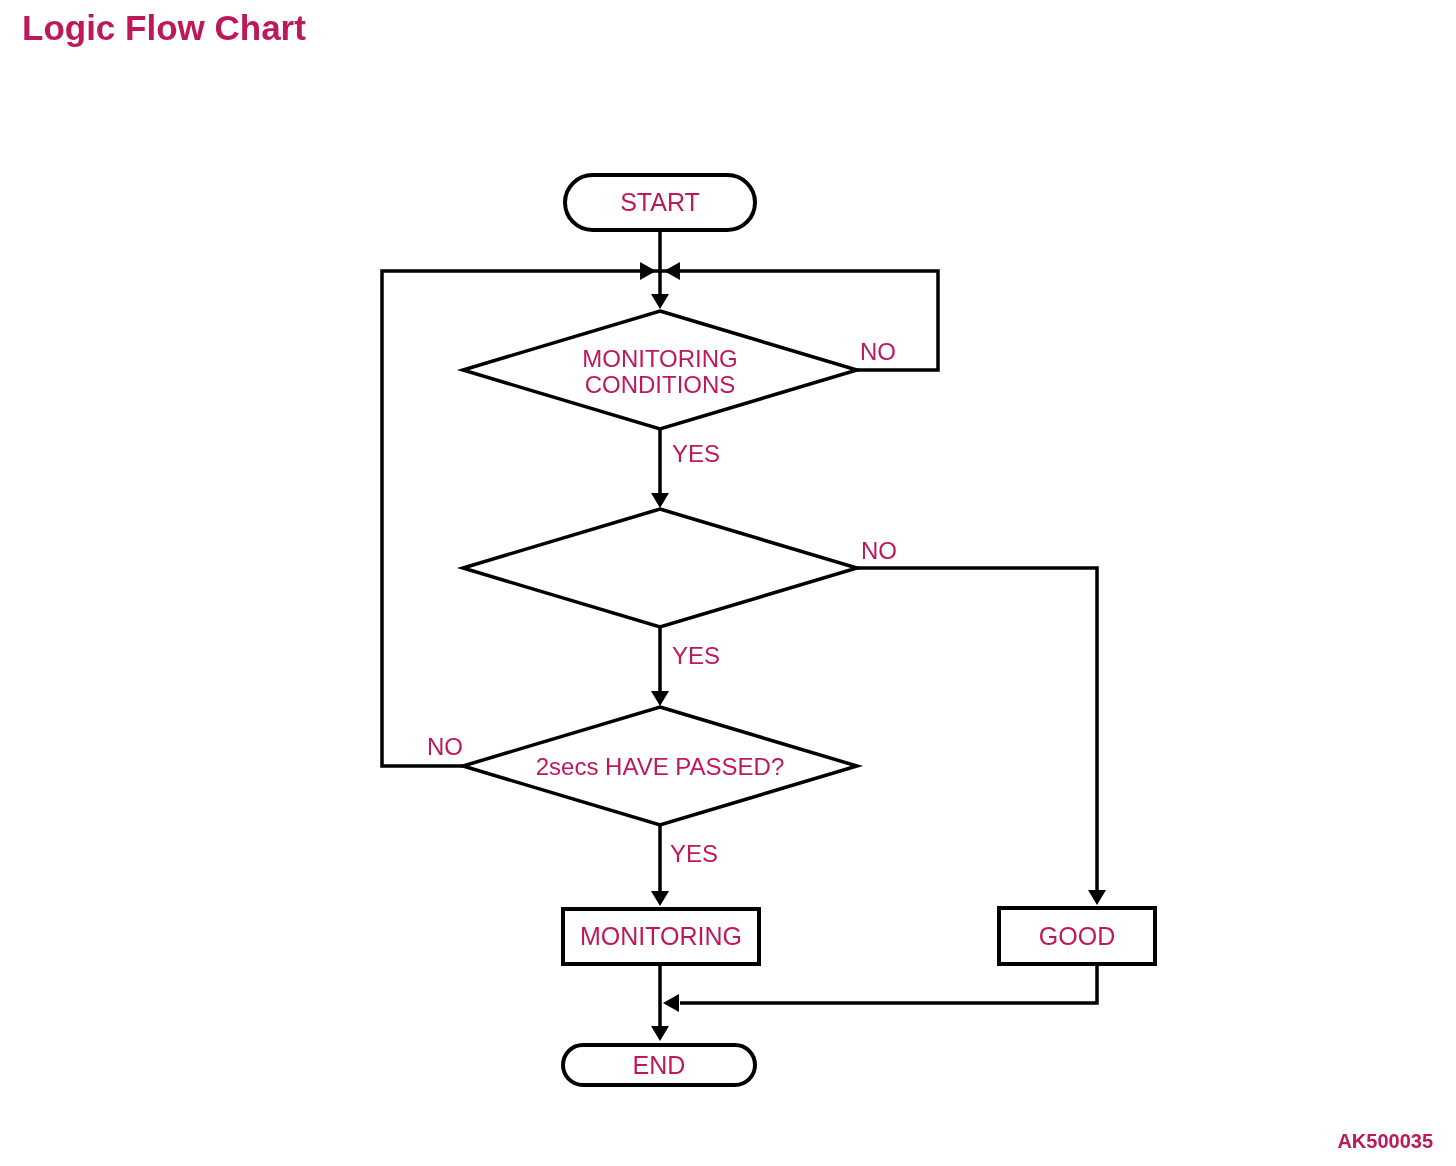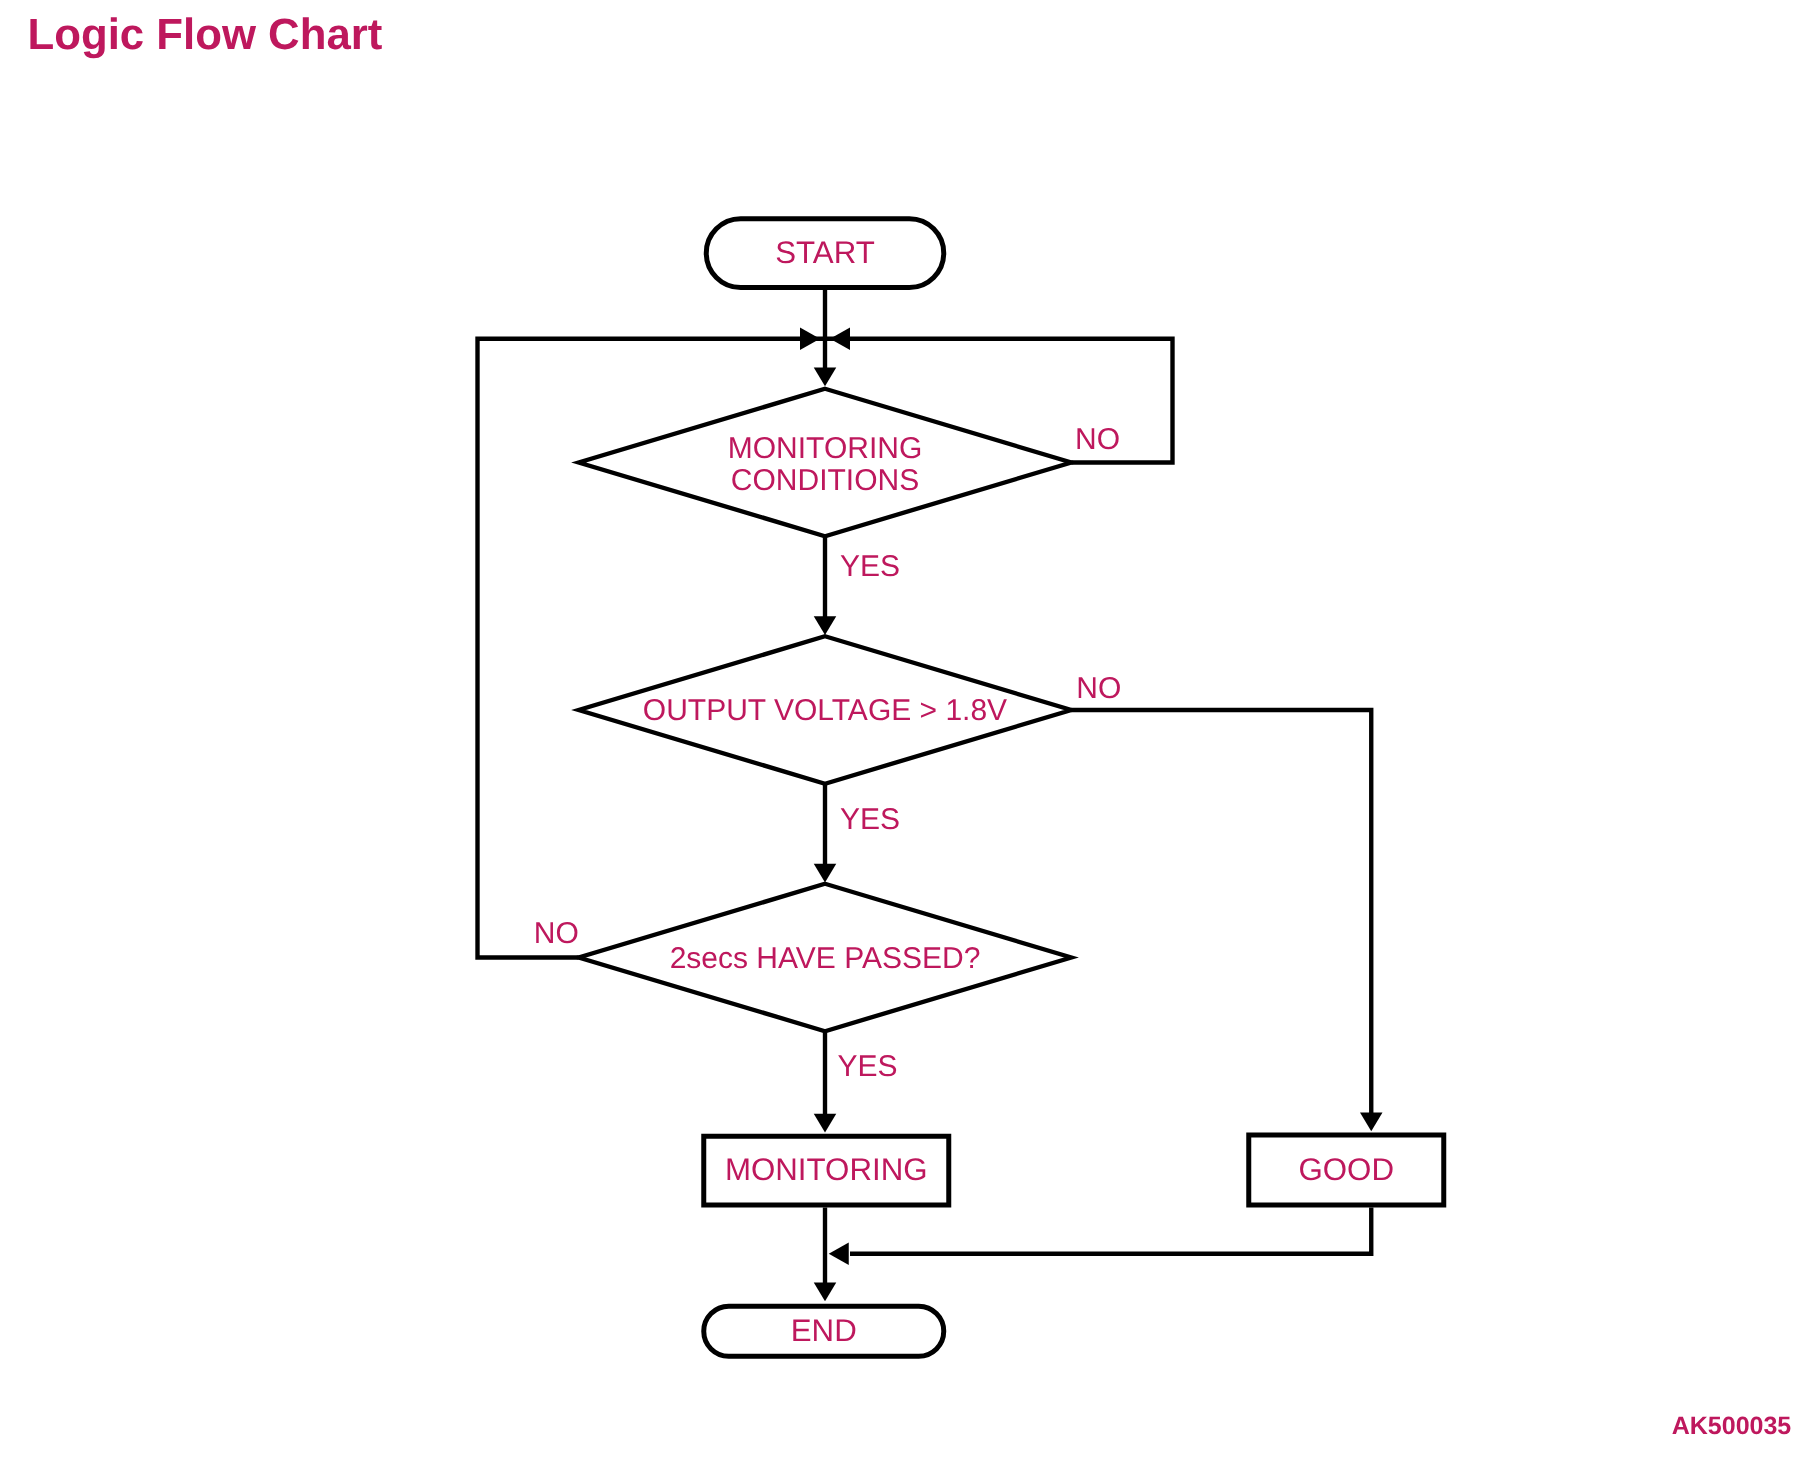--- a/index.html
+++ b/index.html
@@ -108,21 +108,20 @@
 
   <div class="node terminator" style="left:561px; top:1043px; width:196px; height:44px;">
     <span>END</span>
   </div>
 
   <div class="decision-label" style="left:460px; top:346px;">
     <div>MONITORING</div>
     <div>CONDITIONS</div>
   </div>
 
-  <div class="decision-label" style="left:460px; top:556px;">OUTPUT VOLTAGE &gt; 1.8V</div>
 
   <div class="decision-label" style="left:460px; top:754px;">2secs HAVE PASSED?</div>
 
   <div class="edge-label" style="left:860px; top:340px;">NO</div>
   <div class="edge-label" style="left:672px; top:442px;">YES</div>
   <div class="edge-label" style="left:861px; top:539px;">NO</div>
   <div class="edge-label" style="left:672px; top:644px;">YES</div>
   <div class="edge-label" style="left:427px; top:735px;">NO</div>
   <div class="edge-label" style="left:670px; top:842px;">YES</div>
 

